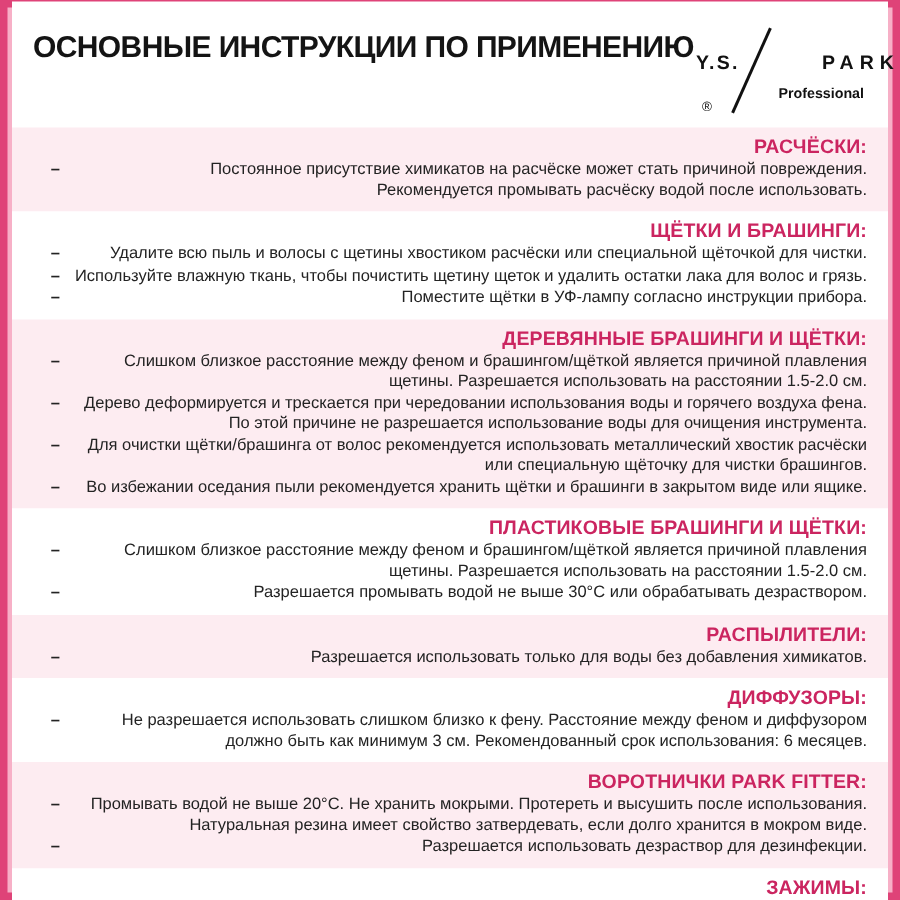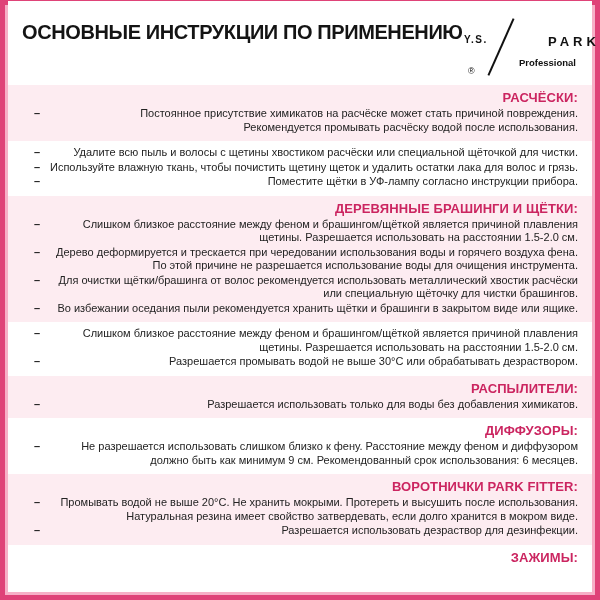--- a/index.html
+++ b/index.html
@@ -11,21 +11,21 @@
   }
   *{box-sizing:border-box;margin:0;padding:0;}
   html,body{width:600px;height:600px;overflow:hidden;}
   body{font-family:"Liberation Sans", sans-serif;background:var(--outer);position:relative;}
   .frame{position:absolute;inset:5px;background:var(--frame);}
   .content{position:absolute;top:1px;left:8px;right:8px;bottom:8px;background:#ffffff;display:flex;flex-direction:column;}
   .header{display:flex;justify-content:space-between;align-items:flex-start;padding:19px 16px 11px 14px;}
   .title{font-size:20px;line-height:24px;font-weight:bold;color:#141414;letter-spacing:-0.4px;text-transform:uppercase;}
   
   .logo{position:relative;width:112px;height:52px;flex-shrink:0;margin-top:2px;color:#111;}
-  .logo .ys{position:absolute;left:0;top:12px;font-size:10px;font-weight:bold;letter-spacing:1.5px;}
+  .logo .ys{position:absolute;left:0;top:12px;font-size:13px;font-weight:bold;letter-spacing:1.5px;}
   .logo .slash{position:absolute;left:36px;top:-6px;width:2px;height:62px;background:#111;transform:rotate(24deg);transform-origin:center;}
   .logo .park{position:absolute;left:52px;top:12px;font-size:13px;font-weight:bold;letter-spacing:4px;white-space:nowrap;padding-left:32px;}
   .logo .professional{position:absolute;right:0;bottom:6px;font-size:9.5px;font-weight:bold;}
   .logo .reg{position:absolute;left:4px;bottom:-2px;font-size:9px;}
   
   .sections{display:flex;flex-direction:column;}
   .band{padding:5px 14px 6px 14px;background:#ffffff;text-align:right;}
   .band.tinted{background:var(--band);}
   .band h2{font-size:13px;line-height:15px;font-weight:bold;color:var(--accent);margin-bottom:2px;letter-spacing:0.1px;}
   .band ul{list-style:none;}
@@ -52,25 +52,26 @@
     </div>
   </div>
 
   <div class="sections">
       <section class="band tinted">
         <h2>РАСЧЁСКИ:</h2>
         <ul>
           <li>
             <span class="dash">–</span>
             <span class="txt">Постоянное присутствие химикатов на расчёске может стать причиной повреждения.
-Рекомендуется промывать расчёску водой после использования.</span>
+Рекомендуется промывать расчёску водой после использовать.</span>
           </li>
         </ul>
       </section>
       <section class="band">
+        <h2>ЩЁТКИ И БРАШИНГИ:</h2>
         <ul>
           <li>
             <span class="dash">–</span>
             <span class="txt">Удалите всю пыль и волосы с щетины хвостиком расчёски или специальной щёточкой для чистки.</span>
           </li>
           <li>
             <span class="dash">–</span>
             <span class="txt">Используйте влажную ткань, чтобы почистить щетину щеток и удалить остатки лака для волос и грязь.</span>
           </li>
           <li>
@@ -97,20 +98,21 @@
             <span class="txt">Для очистки щётки/брашинга от волос рекомендуется использовать металлический хвостик расчёски
 или специальную щёточку для чистки брашингов.</span>
           </li>
           <li>
             <span class="dash">–</span>
             <span class="txt">Во избежании оседания пыли рекомендуется хранить щётки и брашинги в закрытом виде или ящике.</span>
           </li>
         </ul>
       </section>
       <section class="band">
+        <h2>ПЛАСТИКОВЫЕ БРАШИНГИ И ЩЁТКИ:</h2>
         <ul>
           <li>
             <span class="dash">–</span>
             <span class="txt">Слишком близкое расстояние между феном и брашингом/щёткой является причиной плавления
 щетины. Разрешается использовать на расстоянии 1.5-2.0 см.</span>
           </li>
           <li>
             <span class="dash">–</span>
             <span class="txt">Разрешается промывать водой не выше 30°C или обрабатывать дезраствором.</span>
           </li>
@@ -124,21 +126,21 @@
             <span class="txt">Разрешается использовать только для воды без добавления химикатов.</span>
           </li>
         </ul>
       </section>
       <section class="band">
         <h2>ДИФФУЗОРЫ:</h2>
         <ul>
           <li>
             <span class="dash">–</span>
             <span class="txt">Не разрешается использовать слишком близко к фену. Расстояние между феном и диффузором
-должно быть как минимум 9 см. Рекомендованный срок использования: 6 месяцев.</span>
+должно быть как минимум 3 см. Рекомендованный срок использования: 6 месяцев.</span>
           </li>
         </ul>
       </section>
       <section class="band tinted">
         <h2>ВОРОТНИЧКИ PARK FITTER:</h2>
         <ul>
           <li>
             <span class="dash">–</span>
             <span class="txt">Промывать водой не выше 20°C. Не хранить мокрыми. Протереть и высушить после использования.
 Натуральная резина имеет свойство затвердевать, если долго хранится в мокром виде.</span>

